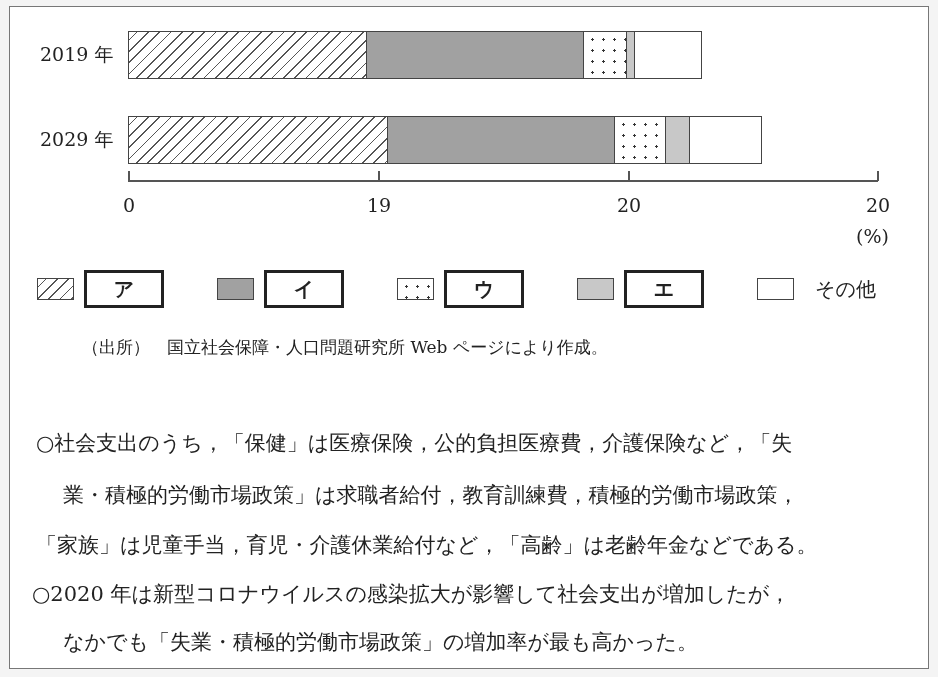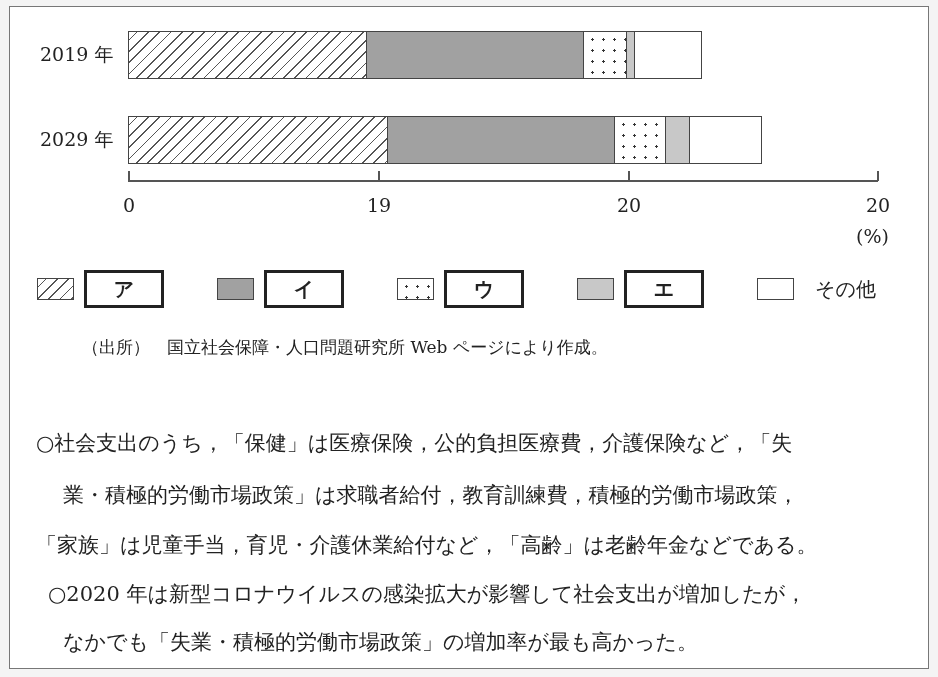--- a/index.html
+++ b/index.html
@@ -84,14 +84,14 @@
 <div class="legend" style="left:757px">
   <div class="swatch white"></div>
   <div class="ltext">その他</div>
 </div>
 
 <div class="source">（出所）　国立社会保障・人口問題研究所 Web ページにより作成。</div>
 
 <div class="note" style="left:36px; top:429px">○社会支出のうち，「保健」は医療保険，公的負担医療費，介護保険など，「失</div>
 <div class="note" style="left:63px; top:481px">業・積極的労働市場政策」は求職者給付，教育訓練費，積極的労働市場政策，</div>
 <div class="note" style="left:36px; top:531px">「家族」は児童手当，育児・介護休業給付など，「高齢」は老齢年金などである。</div>
-<div class="note" style="left:48px; top:580px">○2020 年は新型コロナウイルスの感染拡大が影響して社会支出が増加したが，</div>
+<div class="note" style="left:32px; top:580px">○2020 年は新型コロナウイルスの感染拡大が影響して社会支出が増加したが，</div>
 <div class="note" style="left:63px; top:628px">なかでも「失業・積極的労働市場政策」の増加率が最も高かった。</div>
 
 </body></html>

